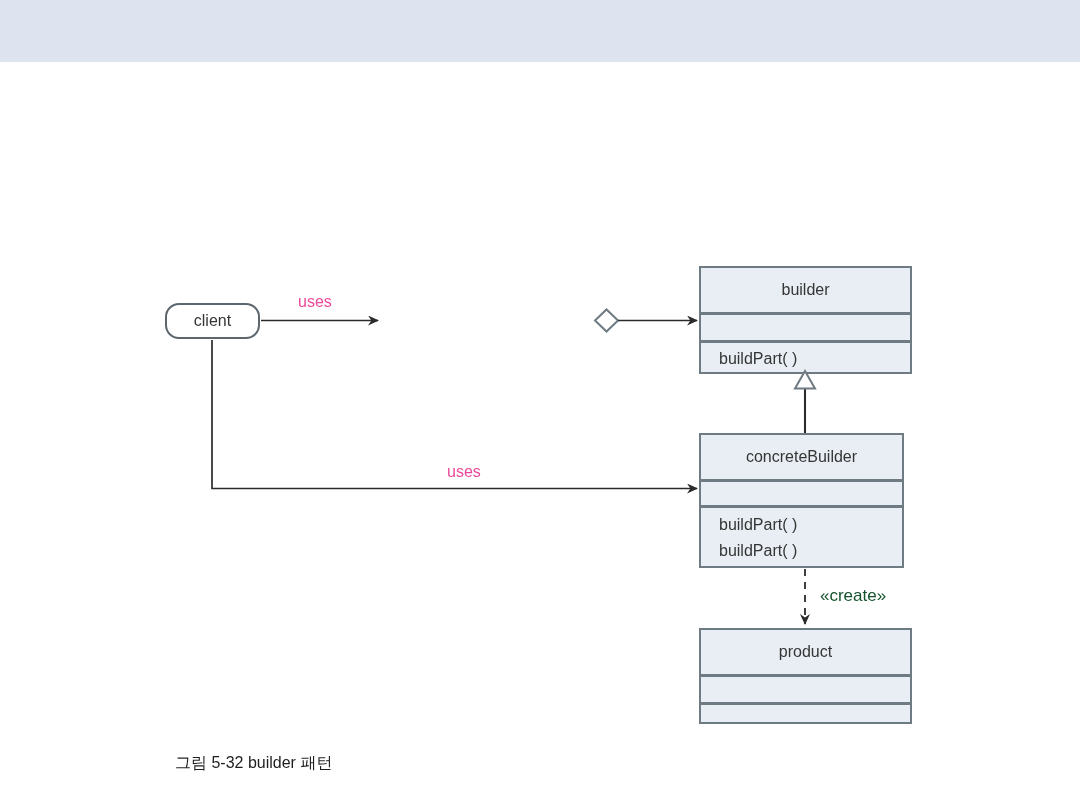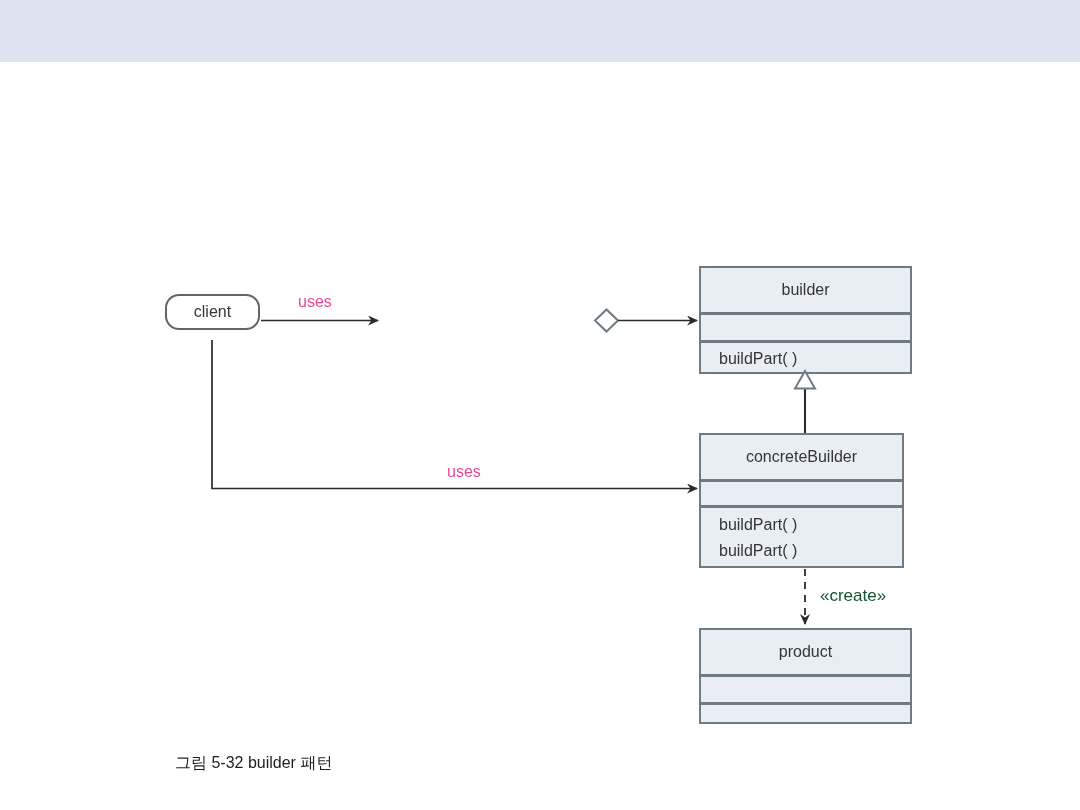--- a/index.html
+++ b/index.html
@@ -118,21 +118,21 @@
     white-space: nowrap;
   }
 </style>
 </head>
 <body>
 
 <div id="slide">
 
   <div id="top-band"></div>
 
-  <div id="client-box" style="left:165px; top:294px; width:95px; height:36px;">
+  <div id="client-box" style="left:165px; top:303px; width:95px; height:36px;">
     <span>client</span>
   </div>
 
 
   <div class="uml-box" style="left:699px; top:266px; width:213px; height:108px;">
     <div class="compartment center" style="top:0px; height:44px;">
       <span>builder</span>
     </div>
     <div class="uml-sep" style="top:44px;"></div>
     <div class="compartment left" style="top:47px; height:25px;"></div>

